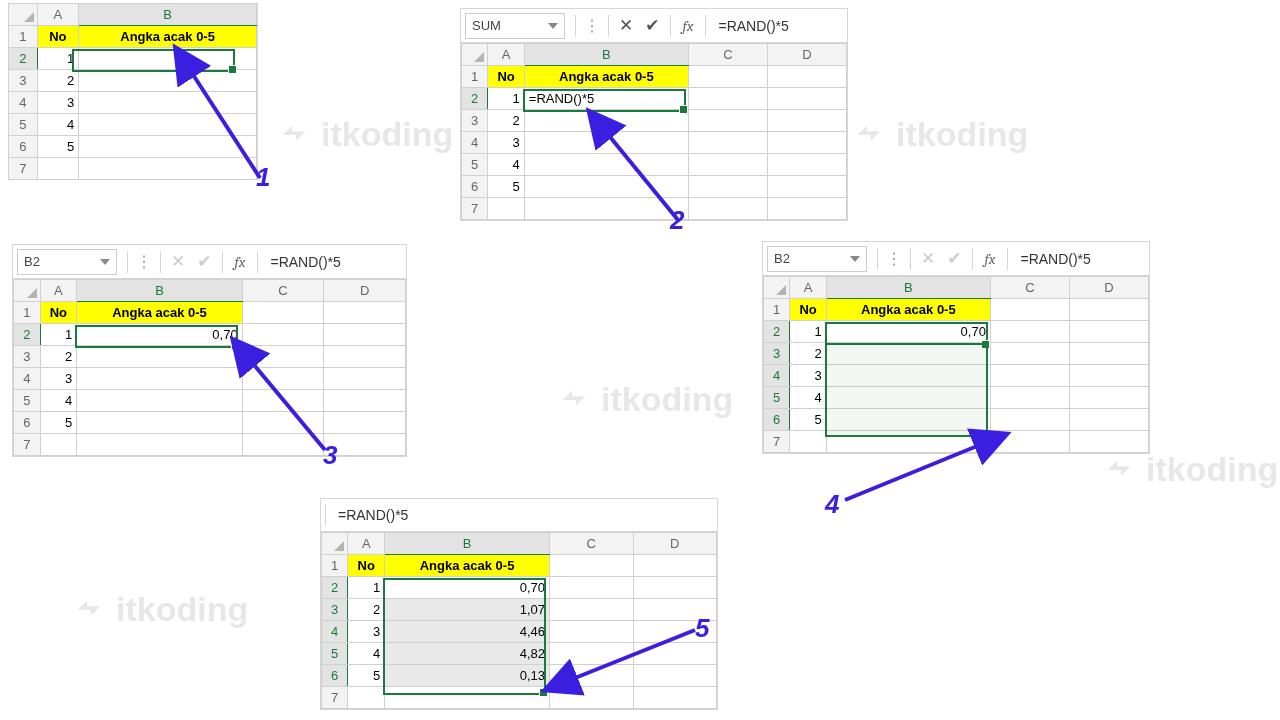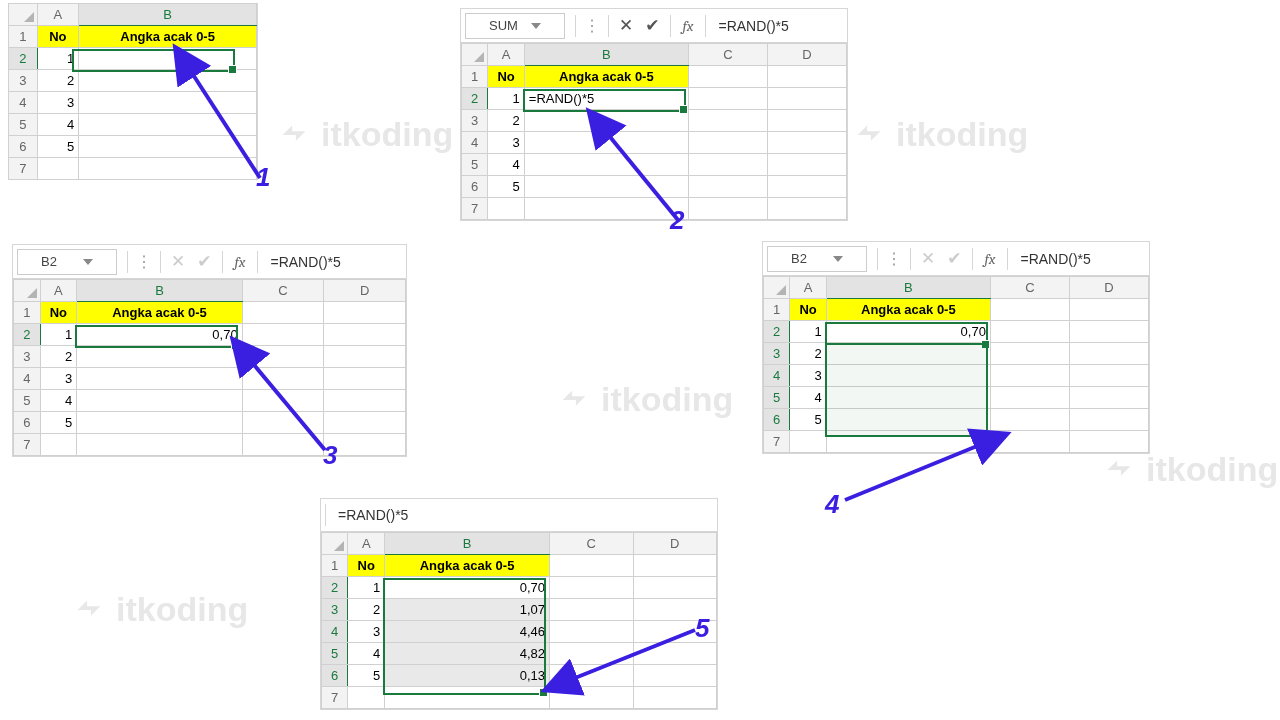--- a/index.html
+++ b/index.html
@@ -39,21 +39,21 @@
     background: #fff;
     font-size: 14px;
   }
   .namebox {
     width: 100px;
     height: 26px;
     border: 1px solid #ccc;
     margin: 0 6px 0 4px;
     display: flex;
     align-items: center;
-    padding: 0 23px;
+    padding: 0 6px;
     font-size: 13px;
     color: #444;
     justify-content: space-between;
   }
   .namebox .dd {
     width: 0; height: 0;
     border-left: 5px solid transparent;
     border-right: 5px solid transparent;
     border-top: 6px solid #888;
   }

